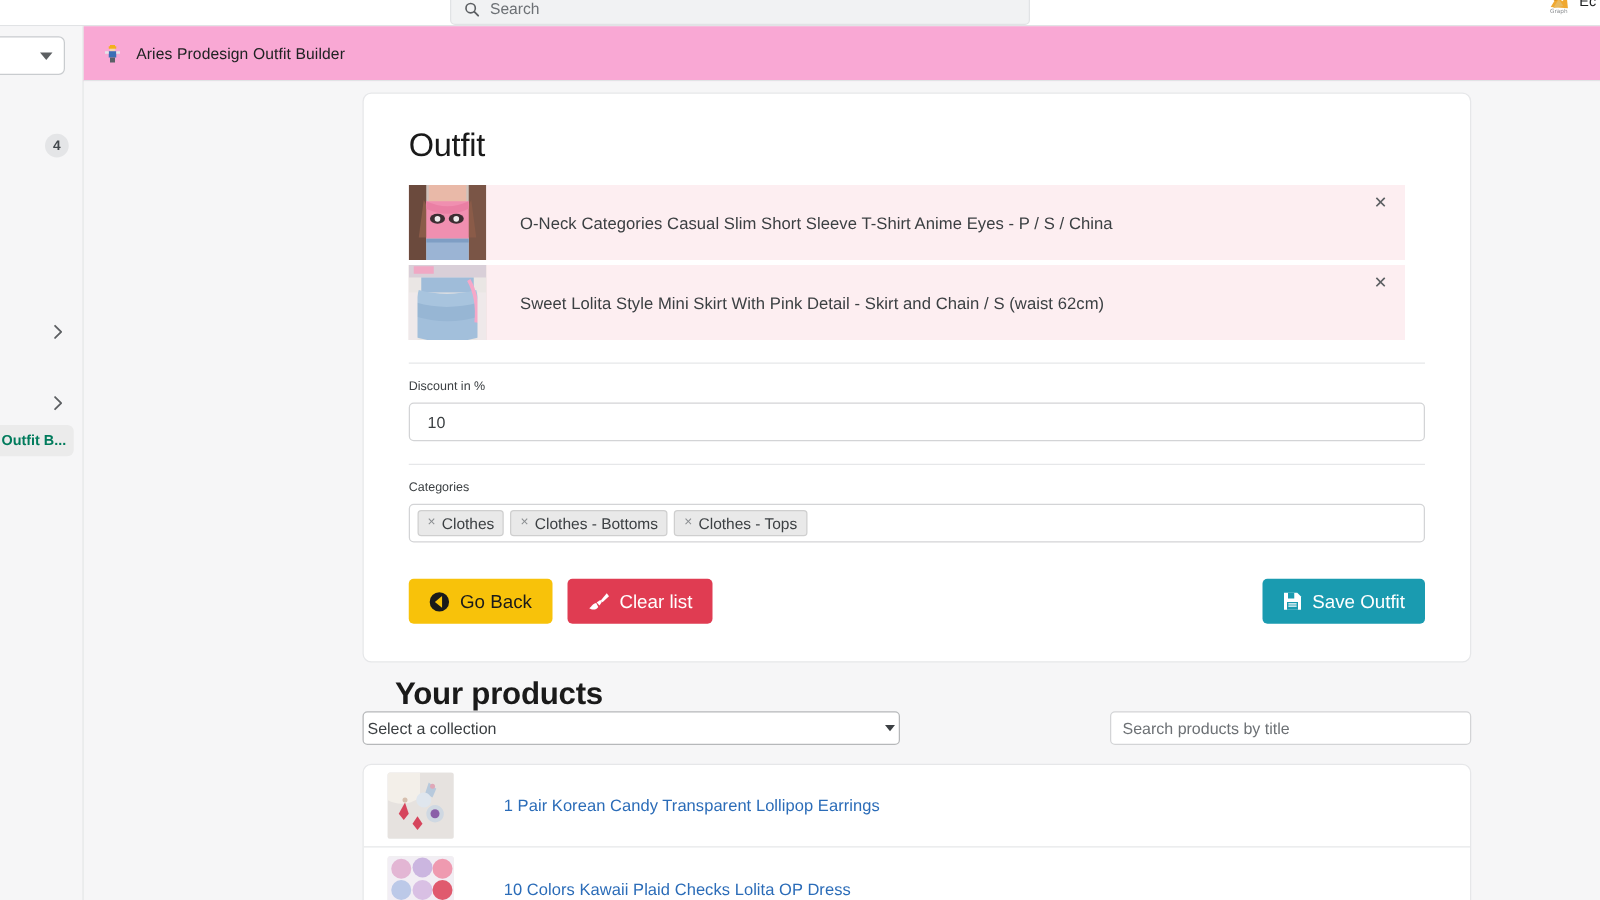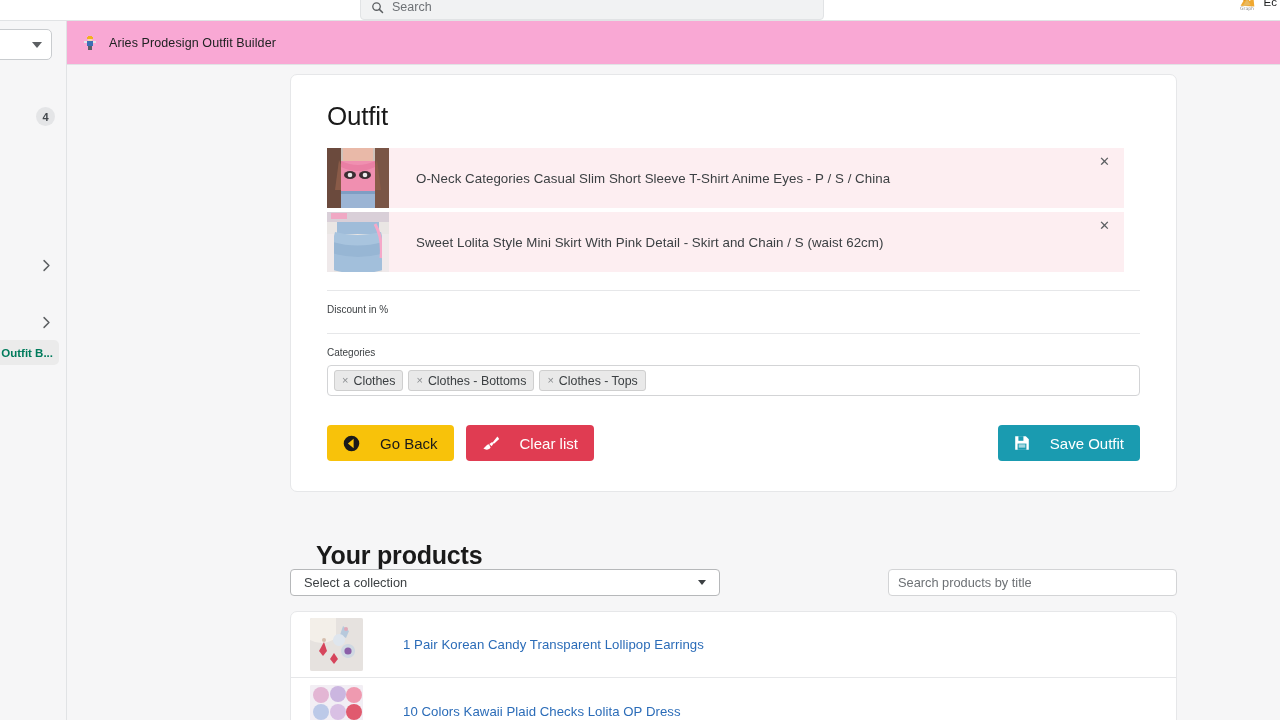--- a/index.html
+++ b/index.html
@@ -305,21 +305,21 @@
 
   .btn-row {
     display: flex;
     align-items: center;
     margin-top: 29px;
     width: 813px;
   }
   .btn {
     display: inline-flex;
     align-items: center;
-    gap: 20px;
+    gap: 8px;
     height: 36px;
     border: none;
     border-radius: 4px;
     padding: 0 16px;
     font-size: 15px;
     cursor: pointer;
     font-family: "Liberation Sans", sans-serif;
     box-sizing: border-box;
   }
   .btn svg { display: block; flex: 0 0 auto; }
@@ -343,21 +343,21 @@
     left: 223px;
     top: 504px;
     width: 430px;
     height: 27px;
     background: #ffffff;
     border: 1px solid #b6b8ba;
     border-radius: 4px;
     box-sizing: border-box;
     display: flex;
     align-items: center;
-    padding: 0 13px;
+    padding: 0 3px;
     font-size: 12.8px;
     color: #3c4043;
   }
   .collection-select .sel-caret {
     margin-left: auto;
     width: 0; height: 0;
     border-left: 4px solid transparent;
     border-right: 4px solid transparent;
     border-top: 5px solid #3c4043;
   }
@@ -516,20 +516,23 @@
           <rect x="55" y="22" width="7" height="38" fill="#efe9ea"></rect>
         </svg>
       </div>
       <div class="outfit-label">Sweet Lolita Style Mini Skirt With Pink Detail - Skirt and Chain / S (waist 62cm)</div>
       <div class="outfit-remove">✕</div>
     </div>
 
     <div class="divider"></div>
 
     <div class="field-label">Discount in %</div>
+    <div class="text-input">
+      <span>10</span>
+    </div>
 
     <div class="divider"></div>
 
     <div class="field-label">Categories</div>
     <div class="tag-input">
       <span class="tag">
         <span class="tag-x">×</span>
         <span>Clothes</span>
       </span>
       <span class="tag">

